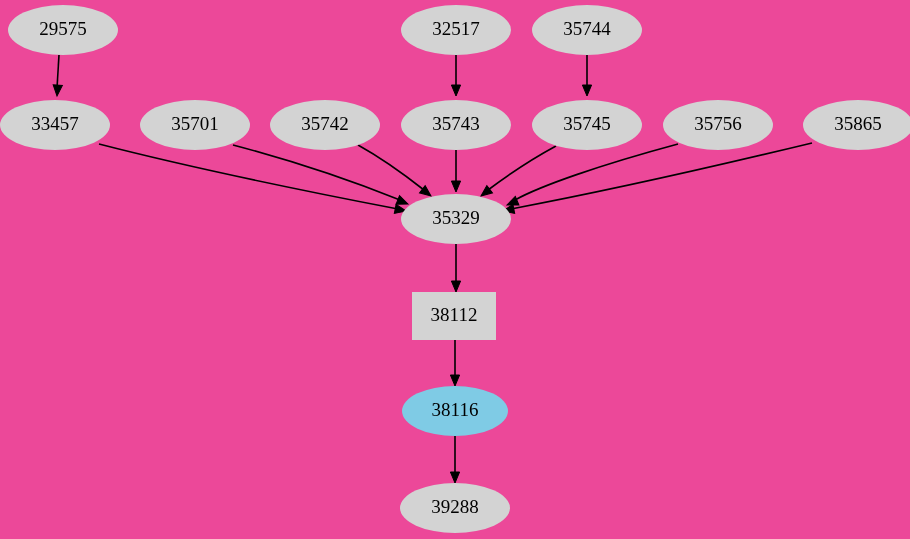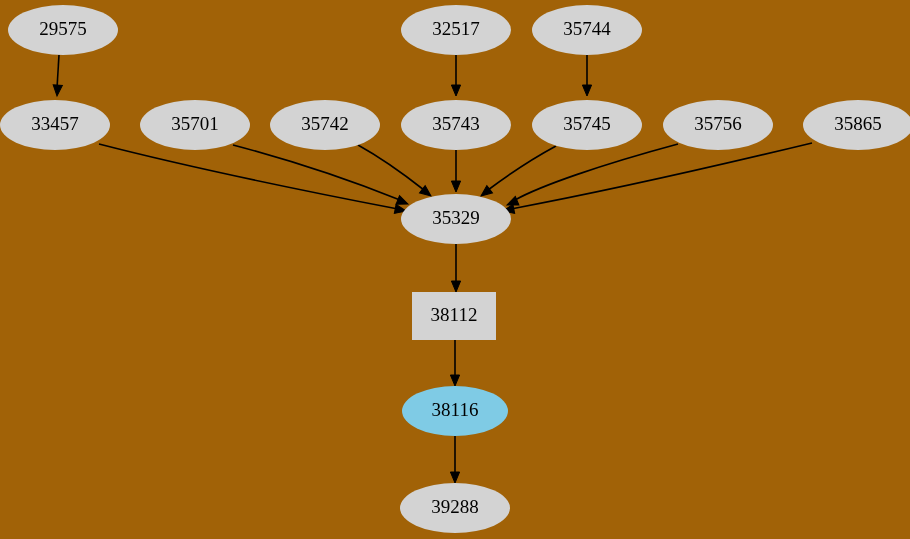--- a/index.html
+++ b/index.html
@@ -8,21 +8,21 @@
     padding: 0;
     background: #ffffff;
   }
   body {
     font-family: "Liberation Serif", "DejaVu Serif", serif;
   }
   #graph-canvas {
     position: relative;
     width: 910px;
     height: 539px;
-    background: #a16207;
+    background: #ec4899;
     overflow: hidden;
   }
   #graph-svg {
     position: absolute;
     top: 0;
     left: 0;
     width: 910px;
     height: 539px;
     display: block;
   }

